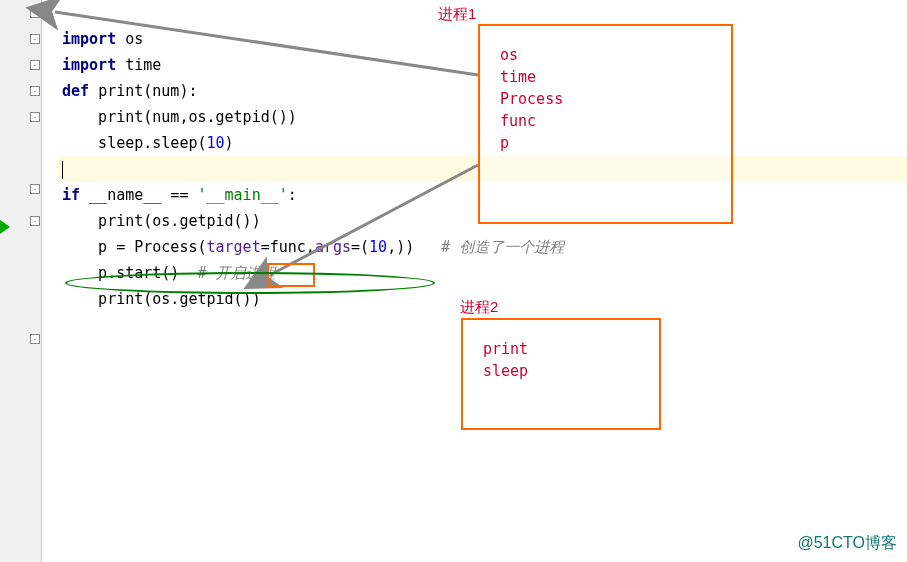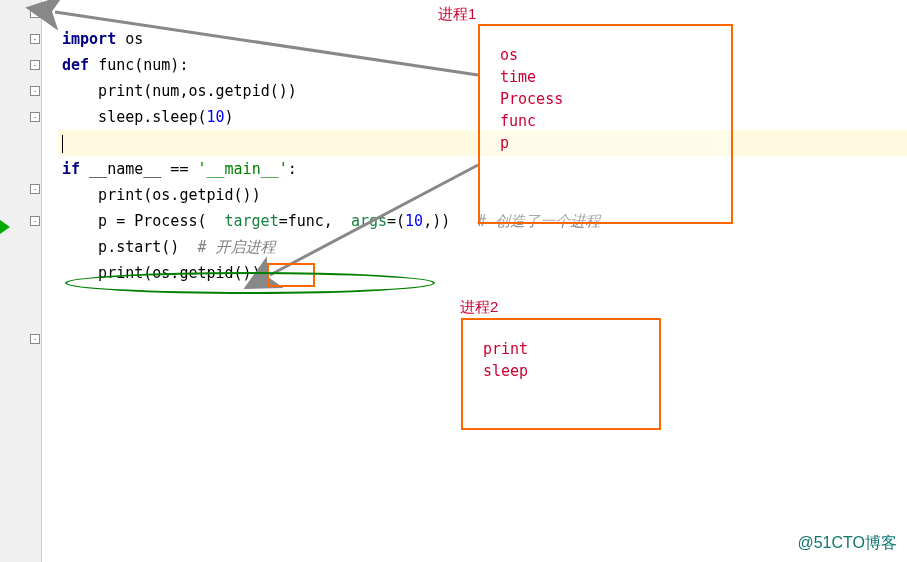--- a/index.html
+++ b/index.html
@@ -50,21 +50,21 @@
       padding-left: 4px;
     }
     .highlight-line {
       background: #fffae0;
     }
     .kw { color: #000080; font-weight: bold; }
     .str { color: #008000; }
     .num { color: #0000ff; }
     .comment { color: #808080; font-style: italic; }
     .plain { color: #000; }
-    .kwarg { color: #15803d; margin-left: 18px; }
+    .kwarg { color: #4c1d95; }
     
     .annotation-box {
       position: absolute;
       border: 2px solid #ff6600;
       background: rgba(255,255,255,0.3);
     }
     .annotation-label {
       position: absolute;
       color: #cc0033;
       font-family: sans-serif;
@@ -133,21 +133,22 @@
   <div class="fold-marker" style="top:184px">-</div>
   <div class="fold-marker" style="top:216px">-</div>
   <div class="fold-marker" style="top:334px">-</div>
 </div>
 
 <div class="run-marker"></div>
 
 <div class="code-area">
   <div class="line"></div>
   <div class="line"><span class="kw">import</span><span class="plain"> os</span></div>
-  <div class="line"><span class="kw">def </span><span class="plain">func(num):</span></div>
+  <div class="line"><span class="kw">import</span><span class="plain"> time</span></div>
+  <div class="line"><span class="kw">def </span><span class="plain">print(num):</span></div>
   <div class="line"><span class="plain">    print(num,os.getpid())</span></div>
   <div class="line"><span class="plain">    sleep.sleep(</span><span class="num">10</span><span class="plain">)</span></div>
   <div class="line highlight-line"><span class="caret"></span></div>
   <div class="line"><span class="kw">if</span><span class="plain"> __name__ == </span><span class="str">'__main__'</span><span class="plain">:</span></div>
   <div class="line"><span class="plain">    print(os.getpid())</span></div>
   <div class="line"><span class="plain">    p = Process(</span><span class="kwarg">target</span><span class="plain">=func,</span><span class="kwarg">args</span><span class="plain">=(</span><span class="num">10</span><span class="plain">,))   </span><span class="comment"># 创造了一个进程</span></div>
   <div class="line"><span class="plain">    p.start()  </span><span class="comment"># 开启进程</span></div>
   <div class="line"><span class="plain">    print(os.getpid())</span></div>
 </div>
 

